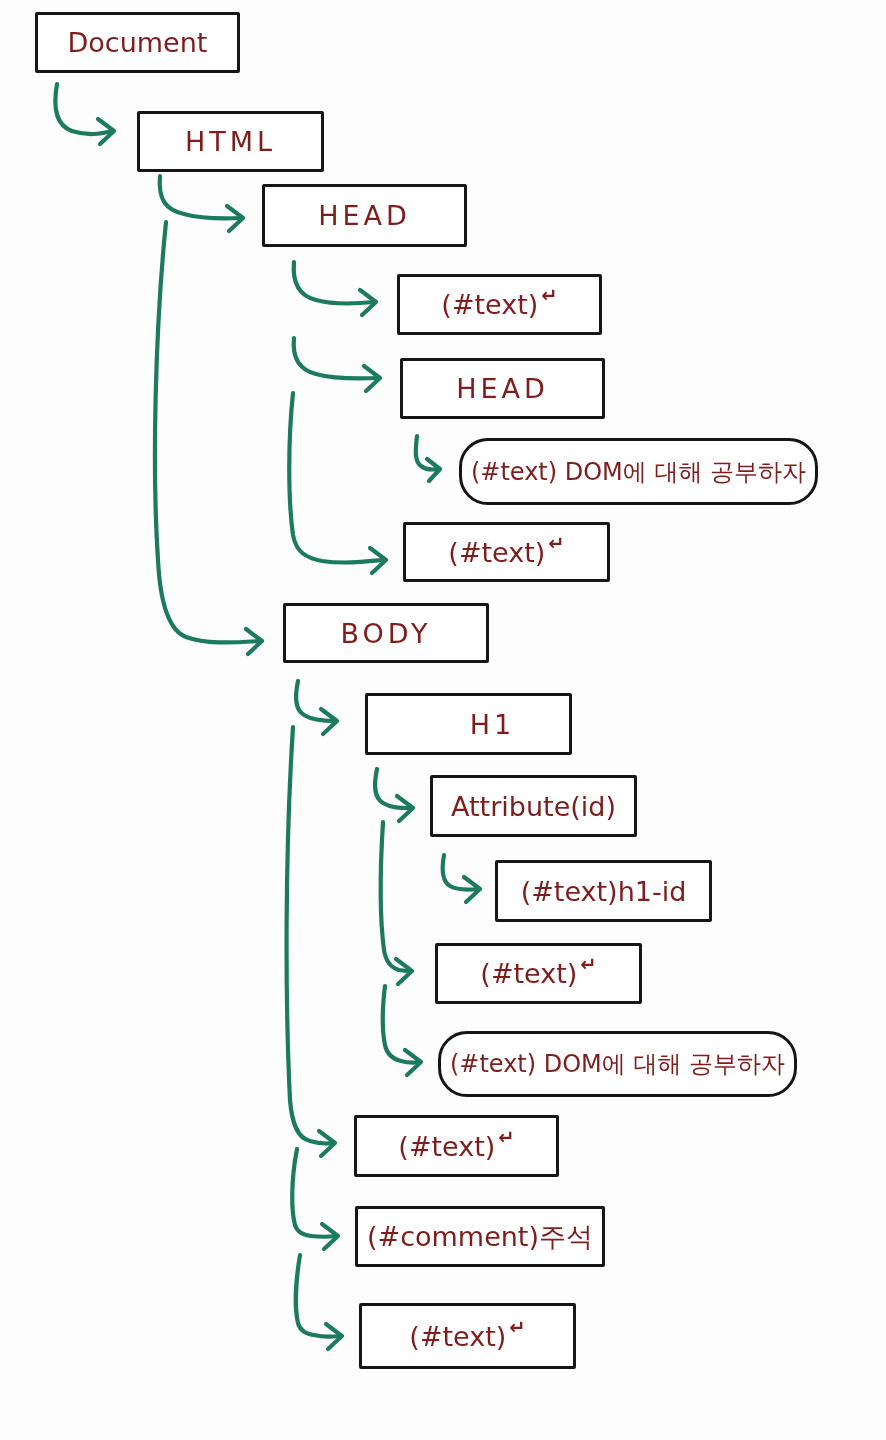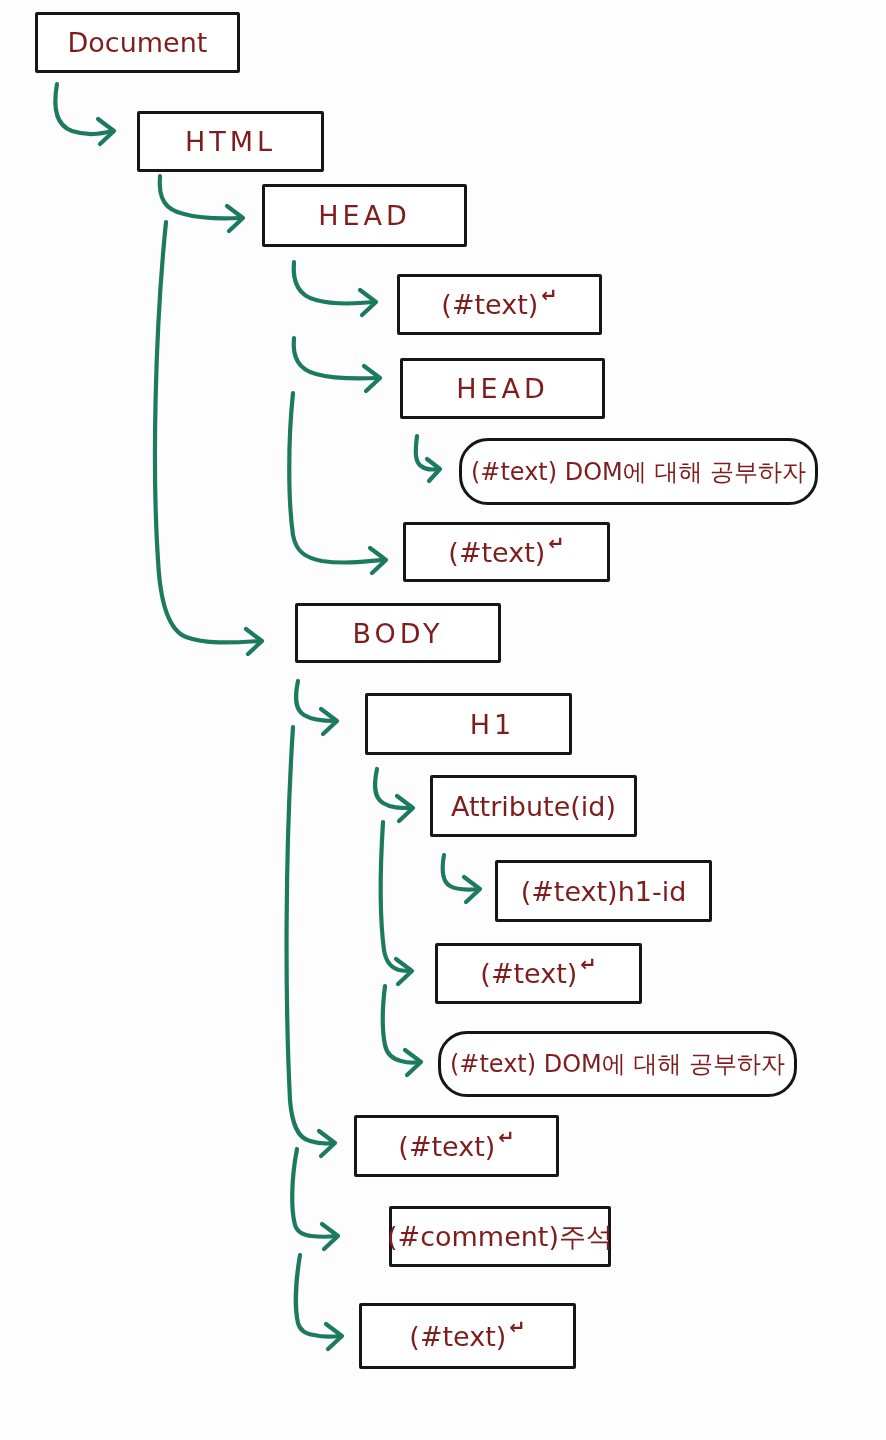--- a/index.html
+++ b/index.html
@@ -126,21 +126,21 @@
   <div class="node tag" style="left:400px; top:358px;  width:205px; height:61px;">
       <span>HEAD</span>
     </div>
   <div class="node small" style="left:459px; top:438px;  width:359px; height:67px;">
       <span>(#text) DOM에 대해 공부하자</span>
     </div>
   <div class="node" style="left:403px; top:522px;  width:207px; height:60px;">
       <span>(#text)</span>
       <span class="sup">↵</span>
     </div>
-  <div class="node tag" style="left:295px; top:603px;  width:206px; height:60px;">
+  <div class="node tag" style="left:283px; top:603px;  width:206px; height:60px;">
       <span>BODY</span>
     </div>
   <div class="node tag" style="left:365px; top:693px;  width:207px; height:62px;padding-left:48px;">
       <span>H1</span>
     </div>
   <div class="node" style="left:430px; top:775px;  width:207px; height:62px;">
       <span>Attribute(id)</span>
     </div>
   <div class="node" style="left:495px; top:860px;  width:217px; height:62px;">
       <span>(#text)h1-id</span>
@@ -149,21 +149,21 @@
       <span>(#text)</span>
       <span class="sup">↵</span>
     </div>
   <div class="node small" style="left:438px; top:1031px; width:359px; height:66px;">
       <span>(#text) DOM에 대해 공부하자</span>
     </div>
   <div class="node" style="left:354px; top:1115px; width:205px; height:62px;">
       <span>(#text)</span>
       <span class="sup">↵</span>
     </div>
-  <div class="node" style="left:355px; top:1206px; width:222px; height:61px;margin-left:34px;">
+  <div class="node" style="left:355px; top:1206px; width:250px; height:61px;">
       <span>(#comment)주석</span>
     </div>
   <div class="node" style="left:359px; top:1303px; width:217px; height:66px;">
       <span>(#text)</span>
       <span class="sup">↵</span>
     </div>
 
 </div>
 
 </body></html>

